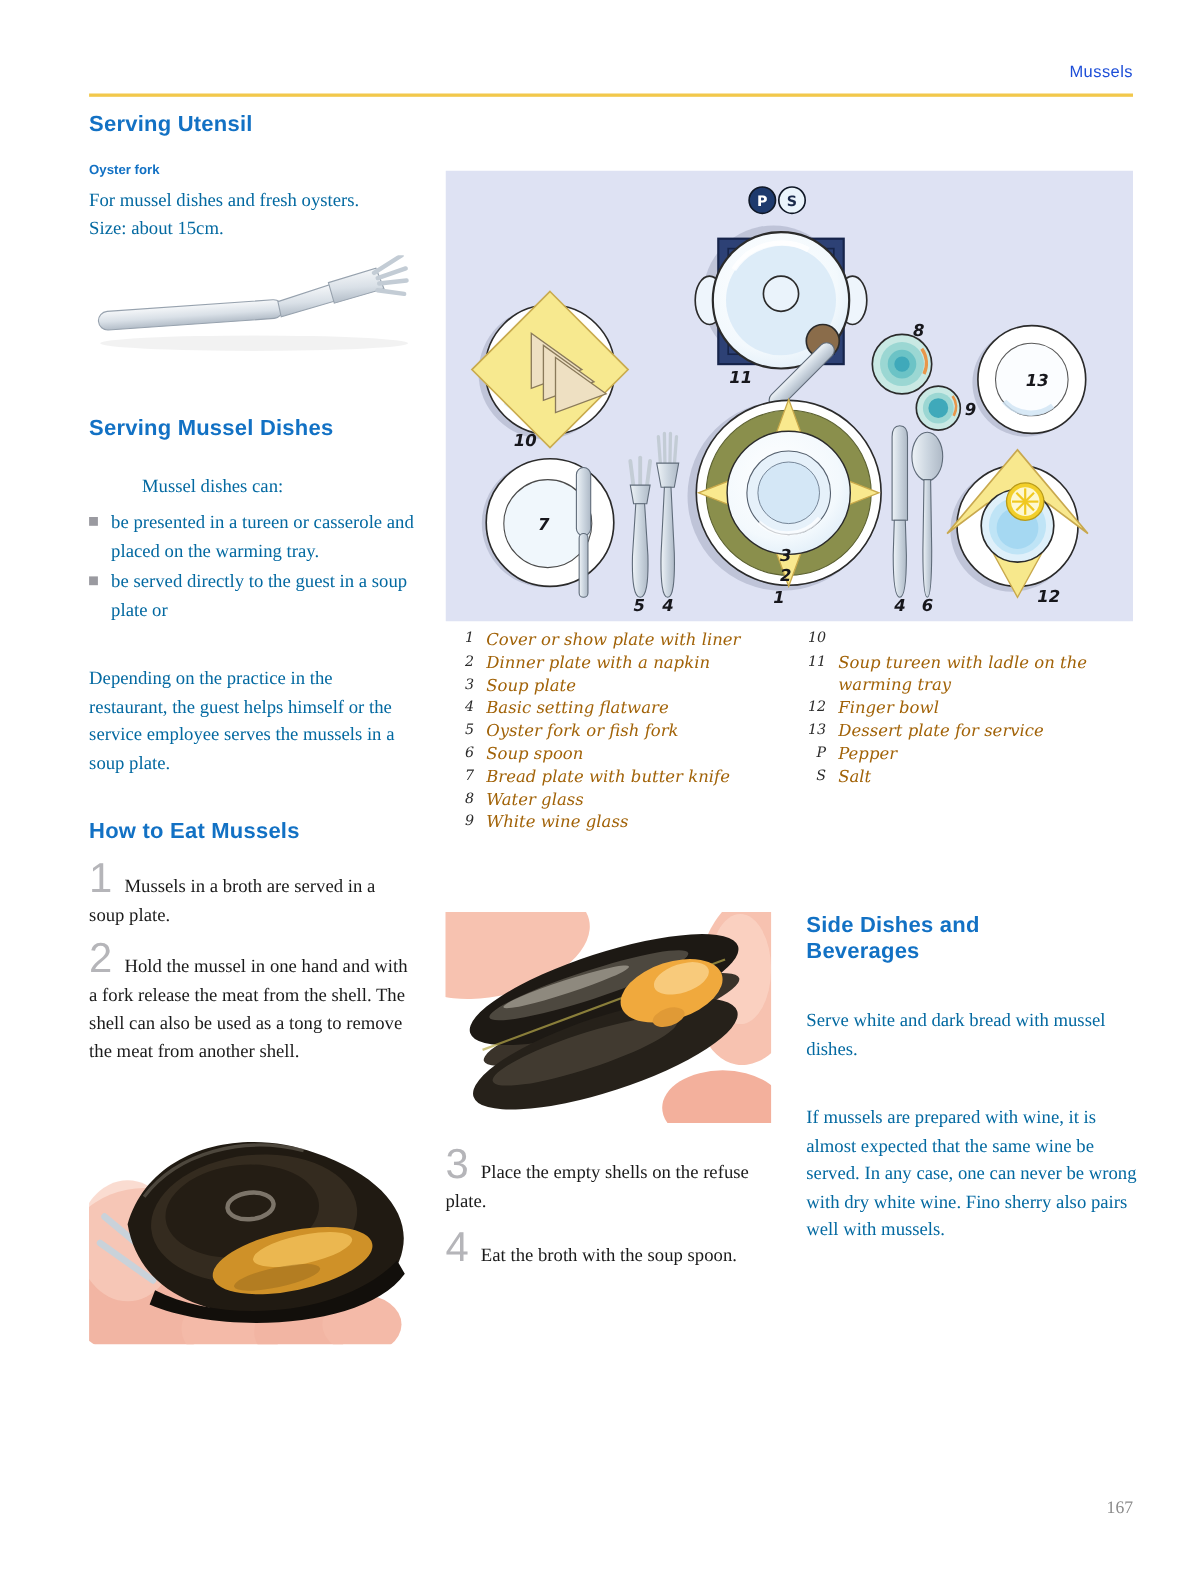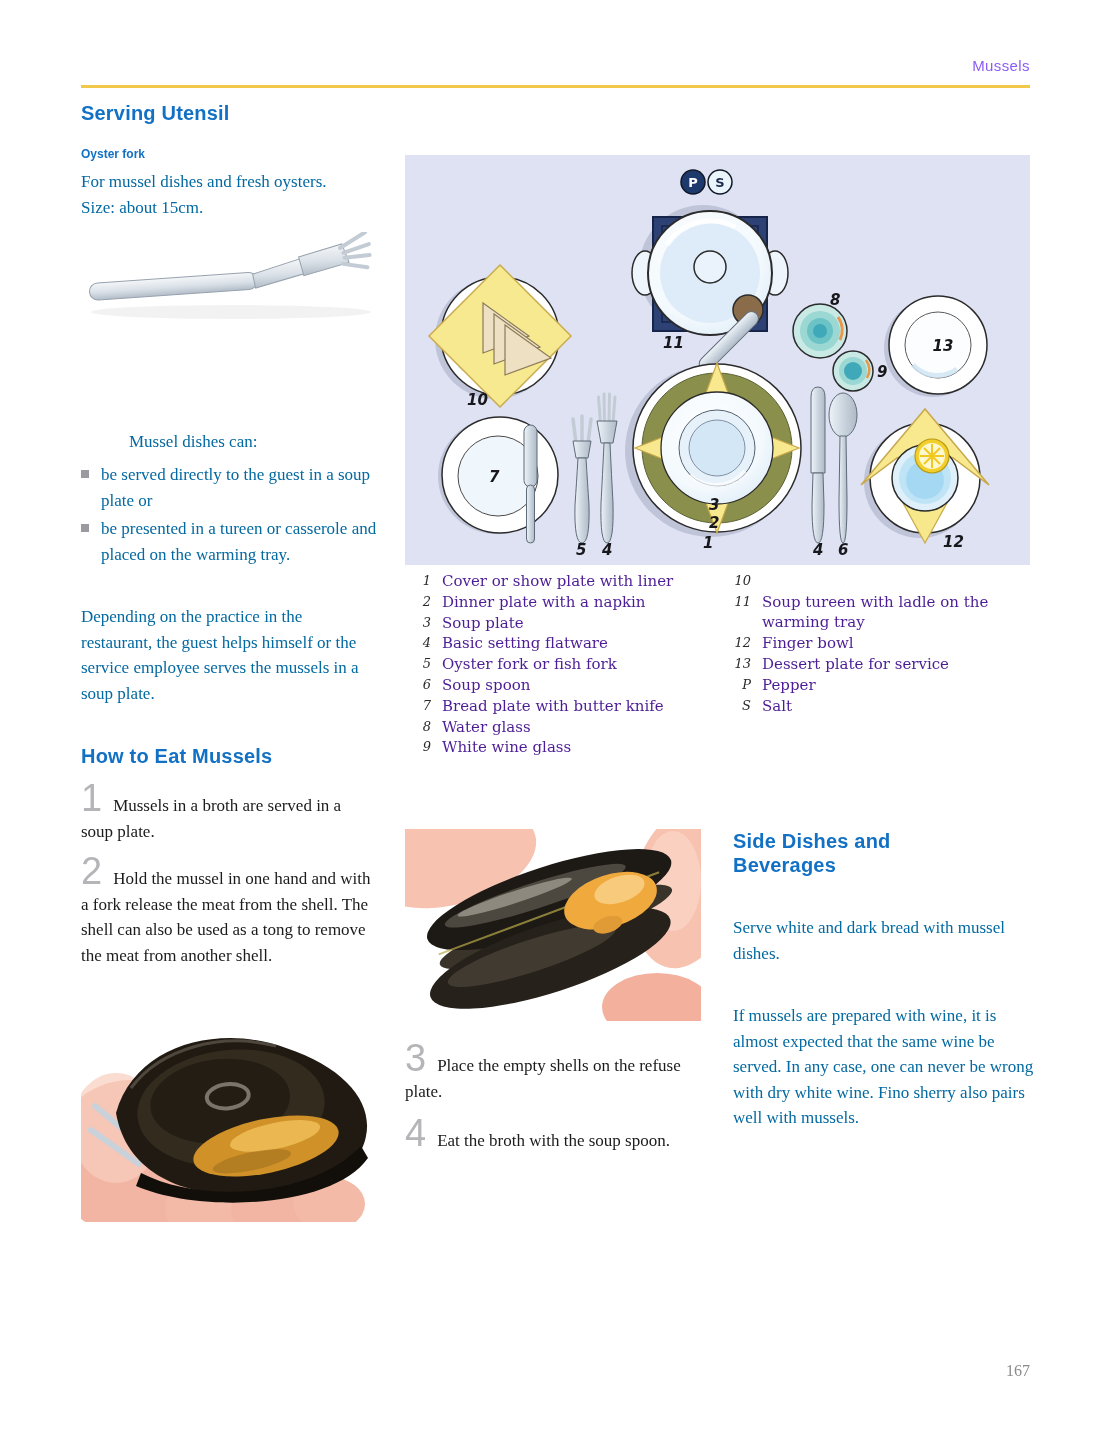--- a/index.html
+++ b/index.html
@@ -1,41 +1,41 @@
 <!DOCTYPE html>
 <html><head>
 <meta charset="utf-8">
 <style>
   html,body{margin:0;padding:0;background:#ffffff;}
   #page{position:relative;width:1093px;height:1440px;background:#ffffff;overflow:hidden;
         font-family:"Liberation Serif",serif;color:#1b1b1b;margin:0 auto;}
 
   .running-head{position:absolute;top:57px;right:63px;font-family:"Liberation Sans",sans-serif;
-        font-size:15px;color:#8b5cf6;letter-spacing:.4px;}
+        font-size:15px;color:#1d4ed8;letter-spacing:.4px;}
   .rule{position:absolute;left:81px;right:63px;top:85px;height:3px;background:#f2c84b;}
 
   .h1{position:absolute;font-family:"Liberation Sans",sans-serif;font-weight:700;
         font-size:20px;color:#1271c4;letter-spacing:.2px;line-height:1.2;}
   .h2{position:absolute;font-family:"Liberation Sans",sans-serif;font-weight:700;
         font-size:12px;color:#1271c4;}
 
   .body-text{position:absolute;font-size:17px;line-height:1.5;color:#0369a1;}
 
   .bullet-row{display:flex;margin-bottom:3px;}
   .bullet-sq{flex:0 0 8px;height:8px;background:#9a9aa0;margin:8px 12px 0 0;}
 
   .step{position:absolute;font-size:17px;line-height:1.5;color:#1b1b1b;}
   .step-num{font-family:"Liberation Sans",sans-serif;font-size:38px;line-height:0;
         color:#b5b5b9;margin-right:11px;}
 
   .legend-col{position:absolute;width:302px;}
   .legend-row{display:flex;}
   .legend-num{flex:0 0 22px;text-align:right;margin-right:11px;
         font-family:"DejaVu Serif",serif;font-style:italic;font-size:13px;line-height:1.6;color:#2b2b2b;}
-  .legend-txt{font-family:"DejaVu Serif",serif;font-size:15px;line-height:1.38;color:#4c1d95;}
+  .legend-txt{font-family:"DejaVu Serif",serif;font-style:italic;font-size:15px;line-height:1.38;color:#a16207;}
 
   .panel{position:absolute;left:405px;top:155px;width:625px;height:410px;}
   .photo{position:absolute;}
   .page-num{position:absolute;top:1362px;right:63px;font-size:16px;color:#8b8b8b;}
 
   .dl{font-family:"DejaVu Sans",sans-serif;font-style:italic;font-weight:bold;font-size:15px;fill:#17171c;}
   .ps{font-family:"DejaVu Sans",sans-serif;font-weight:bold;font-size:13px;}
 </style>
 </head>
 <body>
@@ -67,30 +67,31 @@
       <polygon points="219,30 263,20 269,39 223,49" fill="url(#forkG)"></polygon>
       <g stroke="#c3ccd5" stroke-width="4" stroke-linecap="round">
         <line x1="261" y1="24" x2="287" y2="10"></line>
         <line x1="264" y1="29" x2="290" y2="22"></line>
         <line x1="265" y1="34" x2="290" y2="33"></line>
         <line x1="263" y1="40" x2="287" y2="45"></line>
       </g>
     </g>
   </svg>
 
+  <div class="h1" style="left:81px;top:377px;">Serving Mussel Dishes</div>
   <div class="body-text" style="left:81px;top:429px;width:300px;margin-left:48px;">Mussel dishes can:</div>
 
   <div class="body-text" style="left:81px;top:462px;width:296px;">
     <div class="bullet-row">
       <span class="bullet-sq"></span>
-      <span>be served directly to the guest in a soup plate or</span>
+      <span>be presented in a tureen or casserole and placed on the warming tray.</span>
     </div>
     <div class="bullet-row">
       <span class="bullet-sq"></span>
-      <span>be presented in a tureen or casserole and placed on the warming tray.</span>
+      <span>be served directly to the guest in a soup plate or</span>
     </div>
   </div>
 
   <div class="body-text" style="left:81px;top:604px;width:296px;">Depending on the practice in the restaurant, the guest helps himself or the service employee serves the mussels in a soup plate.</div>
 
   <div class="h1" style="left:81px;top:744px;">How to Eat Mussels</div>
 
   <div class="step" style="left:81px;top:793px;width:293px;">
     <span class="step-num">1</span><span>Mussels in a broth are served in a soup plate.</span>
   </div>

